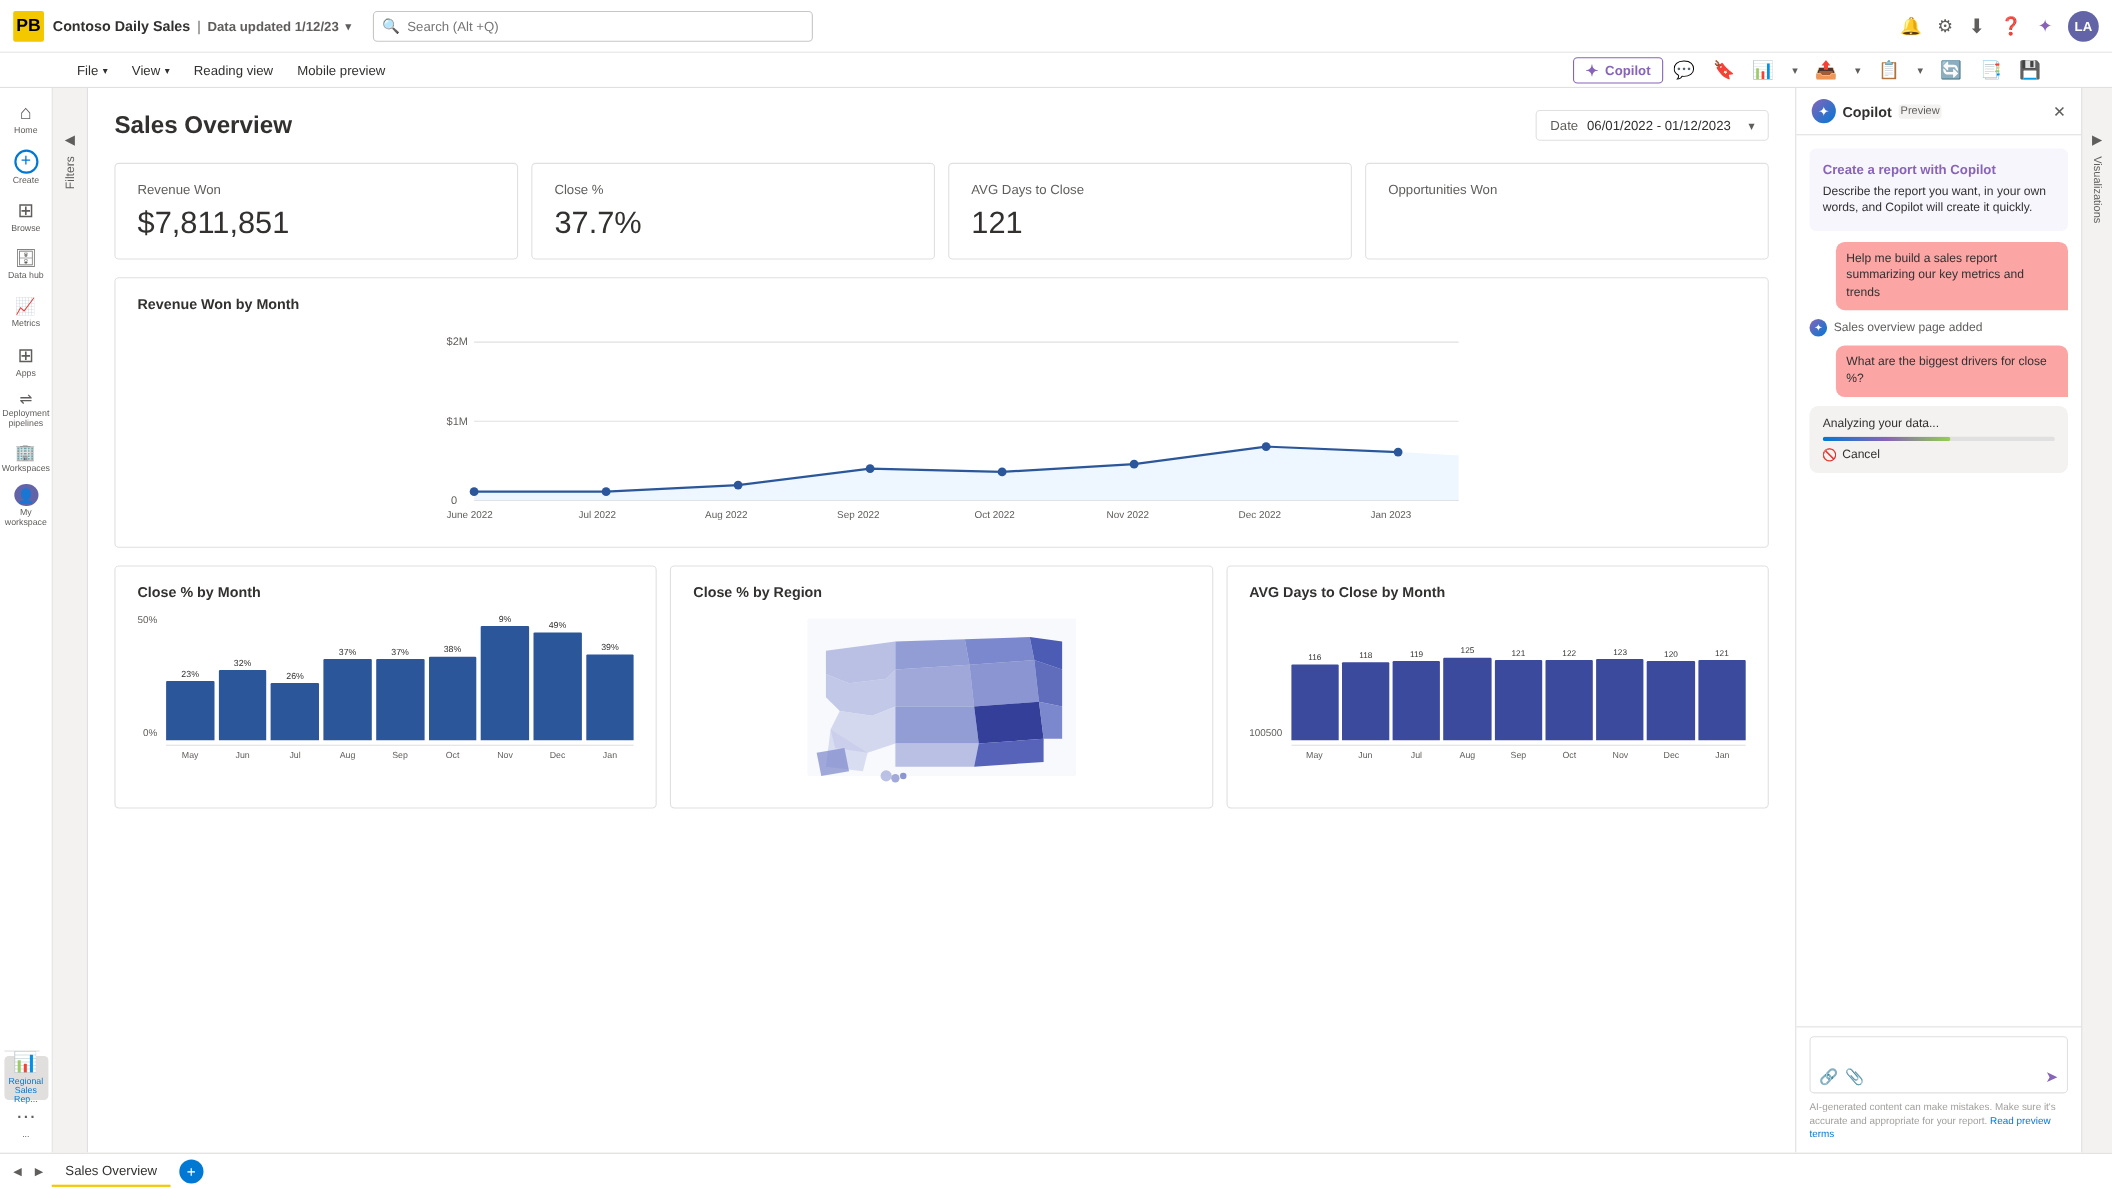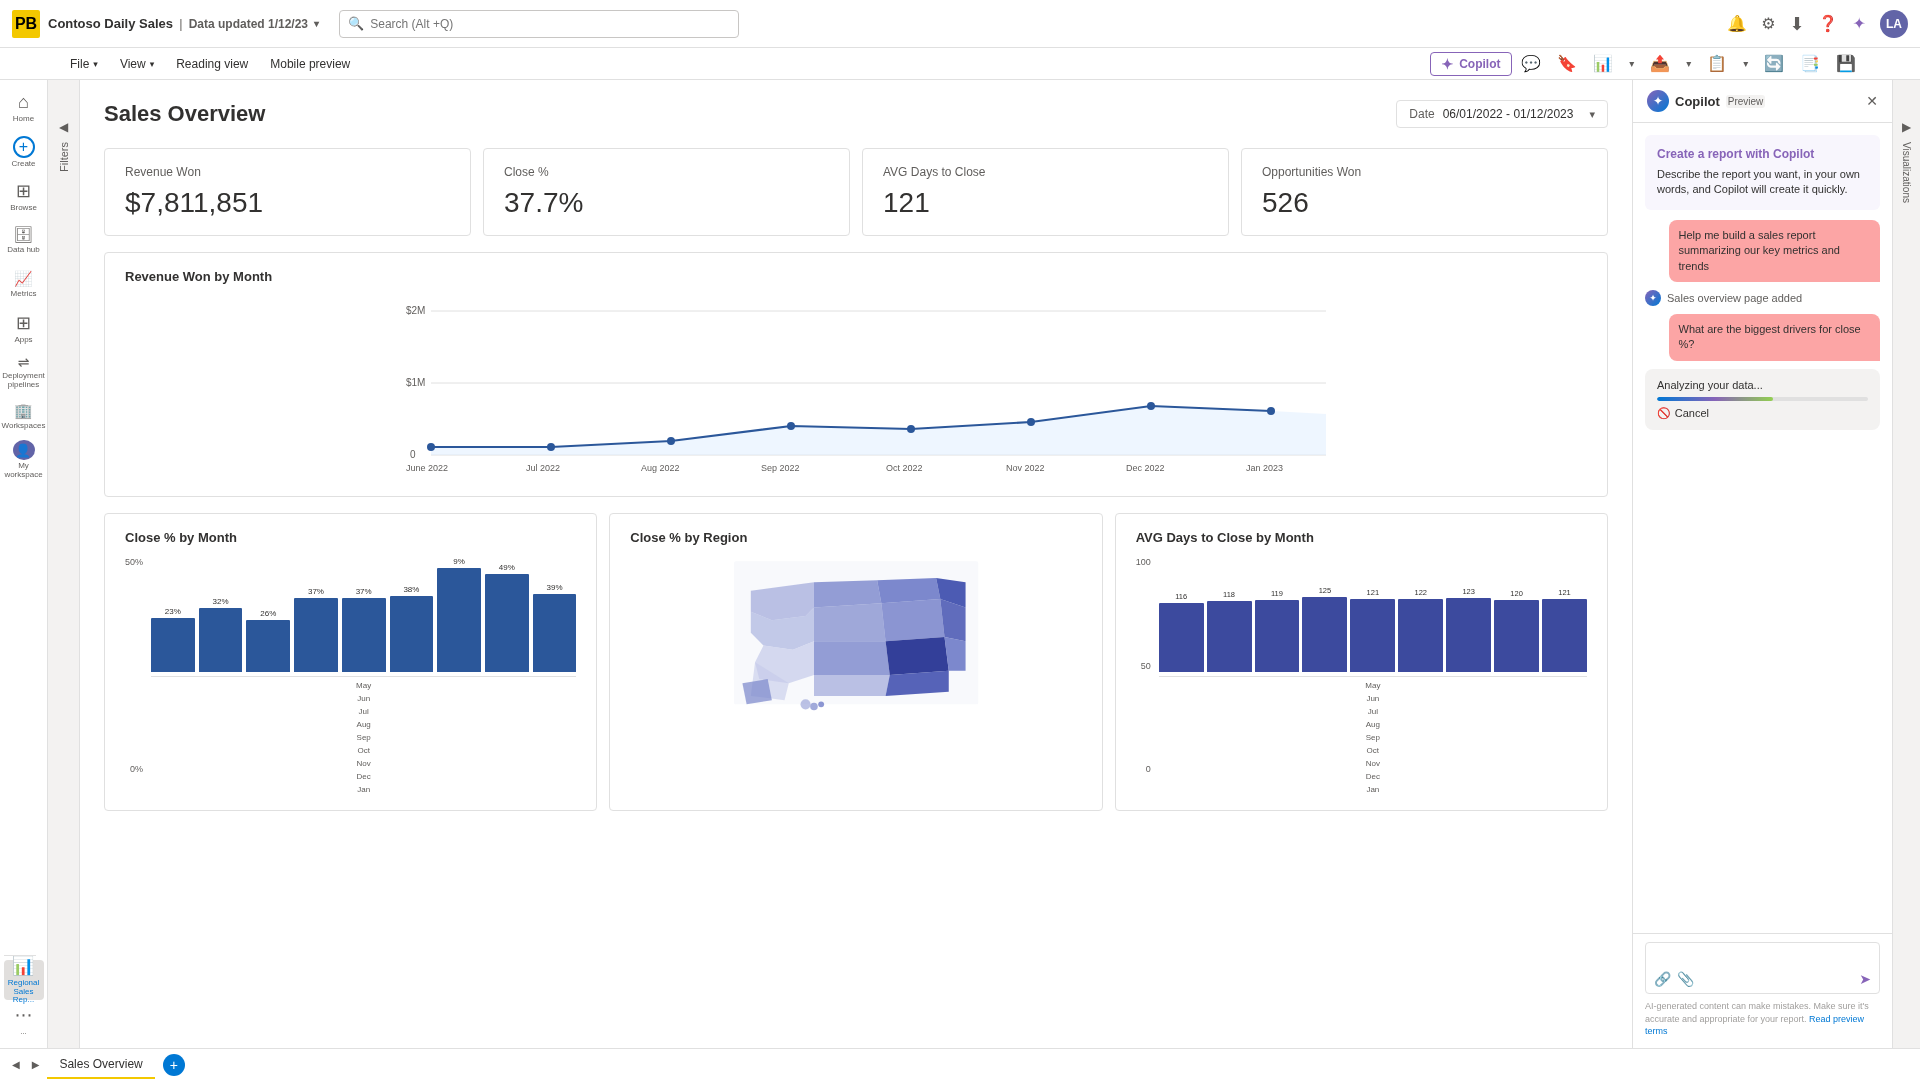--- a/index.html
+++ b/index.html
@@ -246,21 +246,20 @@
     .bar-rect {
       width: 100%;
       background: #2b579a;
       border-radius: 1px 1px 0 0;
       min-height: 2px;
     }
     .bar-month-labels {
       display: flex;
       gap: 4px;
       margin-top: 4px;
-      flex-direction: column;
     }
     .bar-month-label {
       flex: 1;
       font-size: 8px;
       color: #605e5c;
       text-align: center;
     }
 
     
     .map-container {
@@ -628,21 +627,20 @@
         <div class="kpi-card">
           <div class="kpi-label">Close %</div>
           <div class="kpi-value">37.7%</div>
         </div>
         <div class="kpi-card">
           <div class="kpi-label">AVG Days to Close</div>
           <div class="kpi-value">121</div>
         </div>
         <div class="kpi-card">
           <div class="kpi-label">Opportunities Won</div>
-          <div class="kpi-value">526</div>
         </div>
       </div>
 
       <div class="chart-card revenue-chart">
         <div class="chart-title">Revenue Won by Month</div>
         <div class="line-chart-container">
           <svg width="100%" height="180" viewBox="0 0 960 180">
 
             <text x="30" y="18" font-size="10" fill="#605e5c">$2M</text>
             <text x="30" y="90" font-size="10" fill="#605e5c">$1M</text>
@@ -768,21 +766,21 @@
               <circle cx="180" cy="350" r="12" fill="#9fa8da" opacity="0.7"></circle>
               <circle cx="200" cy="355" r="9" fill="#7986cb" opacity="0.7"></circle>
               <circle cx="217" cy="350" r="7" fill="#5c6bc0" opacity="0.7"></circle>
             </svg>
           </div>
         </div>
 
         <div class="chart-card">
           <div class="chart-title">AVG Days to Close by Month</div>
           <div style="display:flex;gap:4px;">
-            <div style="display:flex;flex-direction:column;justify-content:space-between;align-items:flex-end;padding-bottom:20px;padding-right:4px;">
+            <div style="display:flex;flex-direction:row;justify-content:space-between;align-items:flex-end;padding-bottom:20px;padding-right:4px;">
               <span style="font-size:9px;color:#605e5c;">100</span>
               <span style="font-size:9px;color:#605e5c;">50</span>
               <span style="font-size:9px;color:#605e5c;">0</span>
             </div>
             <div style="flex:1;">
               <div class="avg-chart-inner" id="avg-bars">
                   <div class="avg-bar-col">
                     <div class="avg-bar-label">116</div>
                     <div class="avg-bar-rect" style="height: 69px;"></div>
                   </div>

